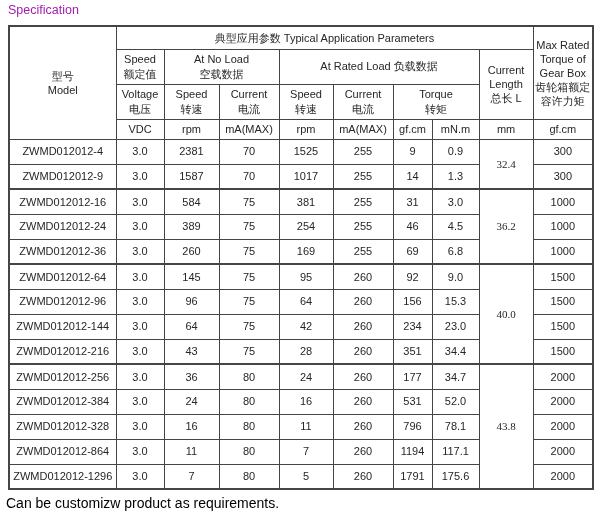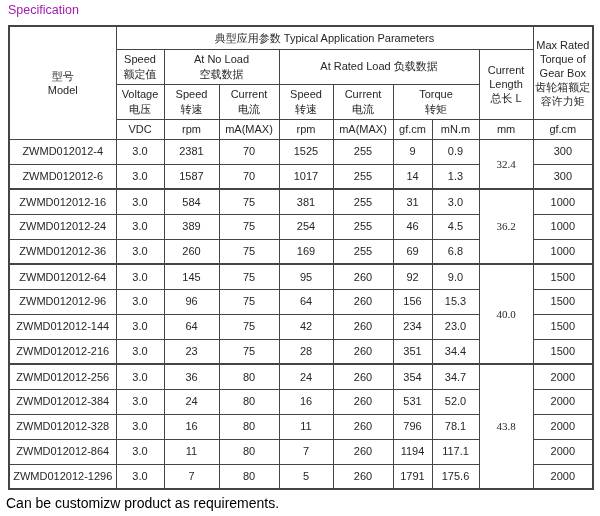--- a/index.html
+++ b/index.html
@@ -119,21 +119,21 @@
         <td>2381</td>
         <td>70</td>
         <td>1525</td>
         <td>255</td>
         <td>9</td>
         <td>0.9</td>
         <td class="len" rowspan="2">32.4</td>
         <td>300</td>
       </tr>
       <tr>
-        <td>ZWMD012012-6</td>
+        <td>ZWMD012012-9</td>
         <td>3.0</td>
         <td>1587</td>
         <td>70</td>
         <td>1017</td>
         <td>255</td>
         <td>14</td>
         <td>1.3</td>
         <td>300</td>
       </tr>
       <tr class="group-start">
@@ -200,36 +200,36 @@
         <td>75</td>
         <td>42</td>
         <td>260</td>
         <td>234</td>
         <td>23.0</td>
         <td>1500</td>
       </tr>
       <tr>
         <td>ZWMD012012-216</td>
         <td>3.0</td>
-        <td>23</td>
+        <td>43</td>
         <td>75</td>
         <td>28</td>
         <td>260</td>
         <td>351</td>
         <td>34.4</td>
         <td>1500</td>
       </tr>
       <tr class="group-start">
         <td>ZWMD012012-256</td>
         <td>3.0</td>
         <td>36</td>
         <td>80</td>
         <td>24</td>
         <td>260</td>
-        <td>354</td>
+        <td>177</td>
         <td>34.7</td>
         <td class="len" rowspan="5">43.8</td>
         <td>2000</td>
       </tr>
       <tr>
         <td>ZWMD012012-384</td>
         <td>3.0</td>
         <td>24</td>
         <td>80</td>
         <td>16</td>

